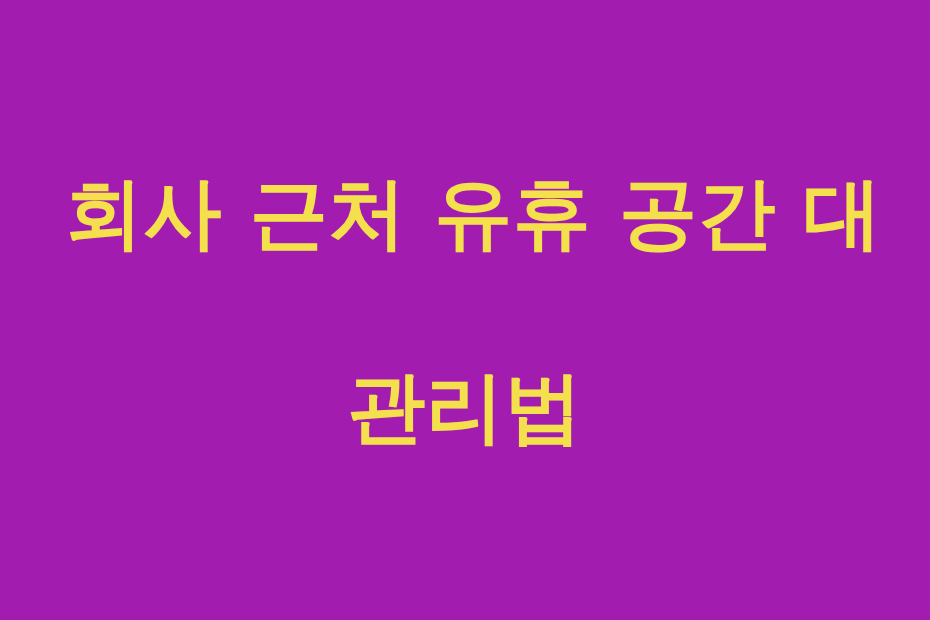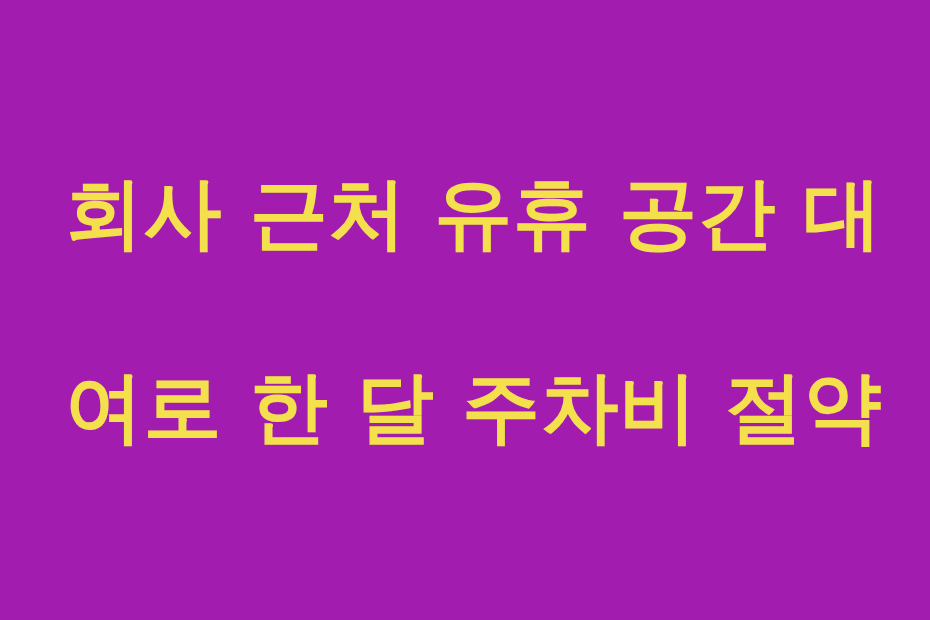--- a/index.html
+++ b/index.html
@@ -42,15 +42,15 @@
     display: block;
     white-space: nowrap;
   }
 </style>
 </head>
 <body>
 
 <div id="thumbnail-card" style="background: #a21caf;">
   <h1 id="headline" style="color: rgb(244, 224, 77);">
     <span class="headline-line">회사 근처 유휴 공간 대</span>
-    <span class="headline-line">여로 한 달 주차비 절약</span>
+    <span class="headline-line">관리법</span>
   </h1>
 </div>
 
 </body></html>

